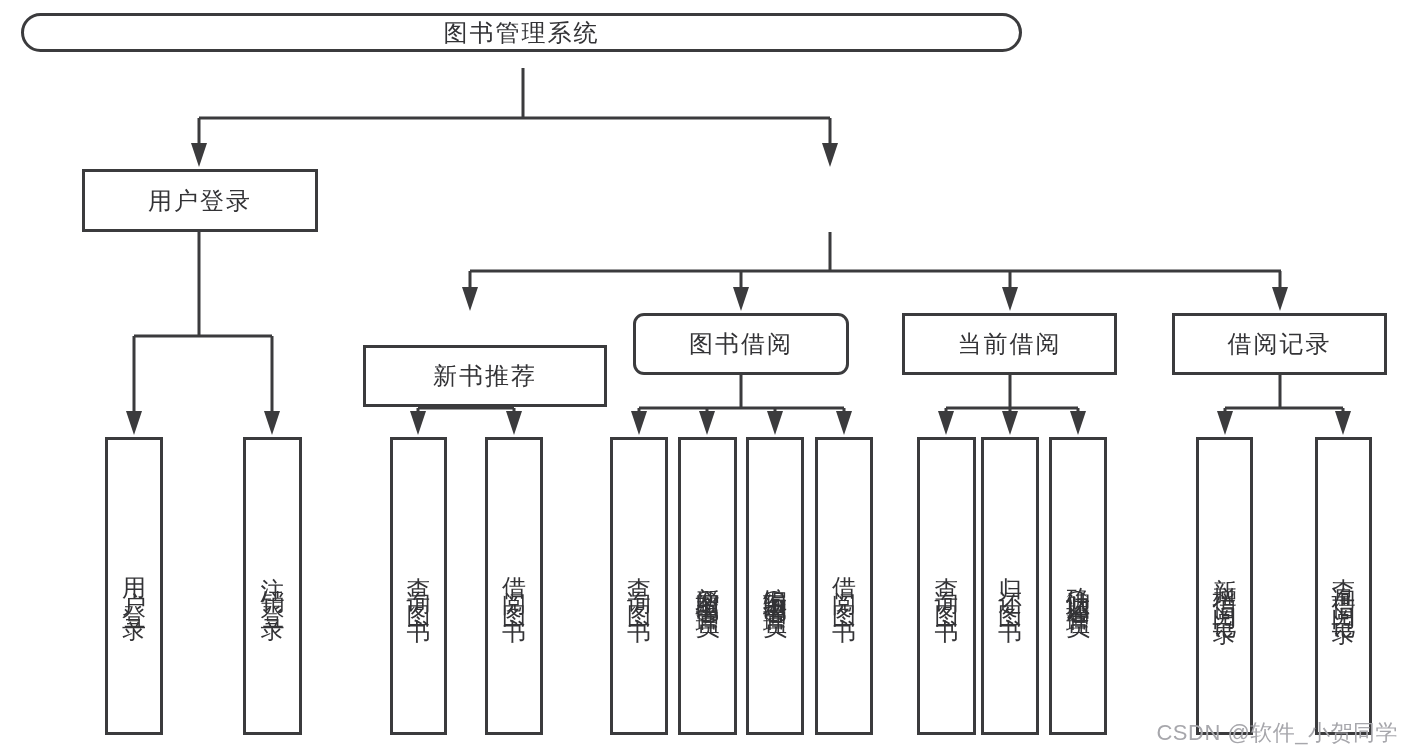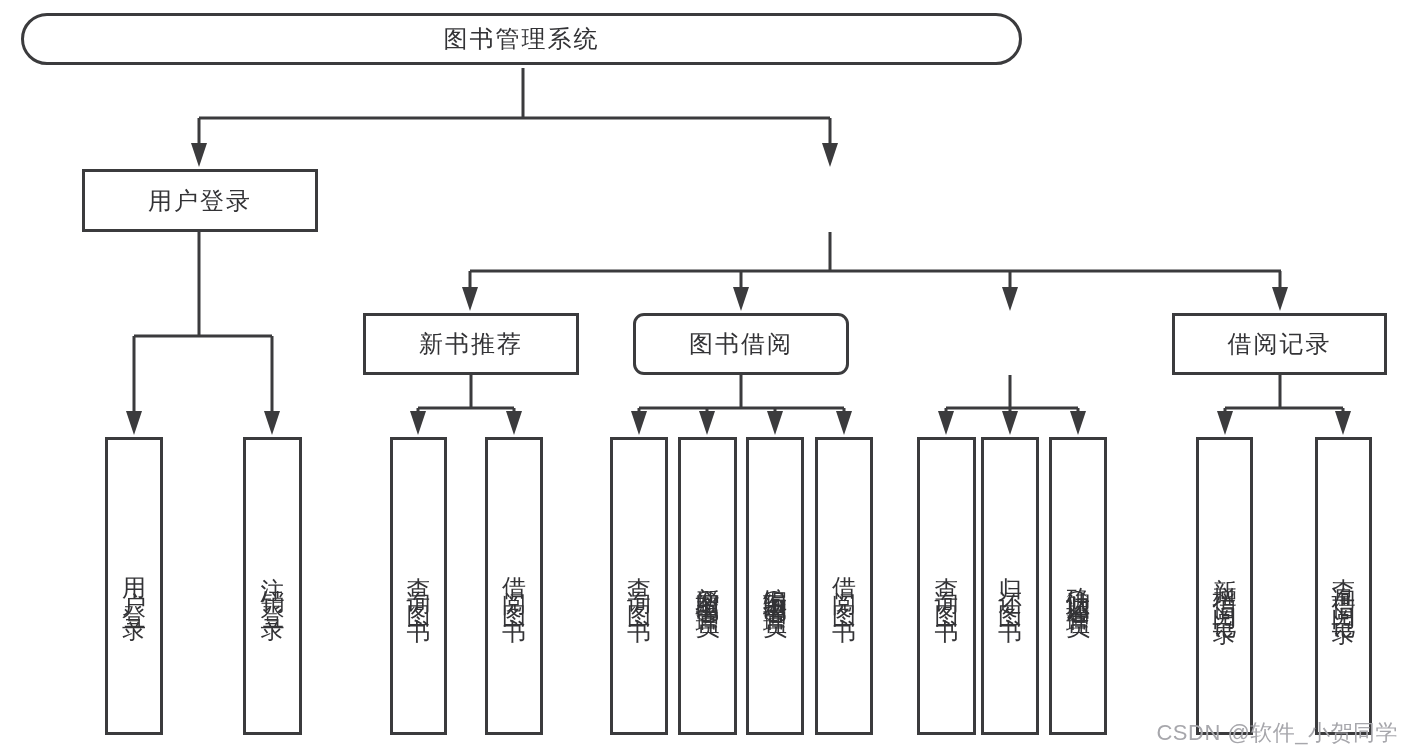--- a/index.html
+++ b/index.html
@@ -28,25 +28,25 @@
     border: 3px solid #3b3b3d;
     display: flex;
     align-items: center;
     justify-content: center;
     color: #333336;
     font-size: 24px;
     letter-spacing: 2px;
     z-index: 1;
     white-space: nowrap;
   }
-  .node-root   { left: 21px;   top: 13px;  width: 1001px; height: 52px; border-radius: 27px; }
+  .node-root   { left: 21px;   top: 13px;  width: 1001px; height: 39px; border-radius: 27px; }
   .node-l2a    { left: 82px;   top: 169px; width: 236px;  height: 63px; }
   .node-l2b    { left: 712px;  top: 169px; width: 236px;  height: 63px; }
   .node-l3     { top: 313px; height: 62px; }
-  .node-l3a    { left: 363px;  width: 216px; }
+  .node-l3a    { left: 363px;  width: 244px; margin-top: 32px; }
   .node-l3b    { left: 633px;  width: 216px; border-radius: 11px; }
   .node-l3c    { left: 902px;  width: 215px; }
   .node-l3d    { left: 1172px; width: 215px; }
   .leaf        { top: 437px; height: 298px; letter-spacing: 0; }
   .leaf .vtext {
     writing-mode: vertical-rl;
     text-orientation: mixed;
     letter-spacing: 14px;
     line-height: 1;
   }
@@ -112,20 +112,23 @@
   <div class="node node-l2a">
     <span>用户登录</span>
   </div>
 
   <div class="node node-l3 node-l3a">
     <span>新书推荐</span>
   </div>
   <div class="node node-l3 node-l3b">
     <span>图书借阅</span>
   </div>
+  <div class="node node-l3 node-l3c">
+    <span>当前借阅</span>
+  </div>
   <div class="node node-l3 node-l3d">
     <span>借阅记录</span>
   </div>
 
   <div class="node leaf" style="left:105px;width:58px;">
     <span class="vtext">用户登录</span>
   </div>
   <div class="node leaf" style="left:243px;width:59px;">
     <span class="vtext">注销登录</span>
   </div>

